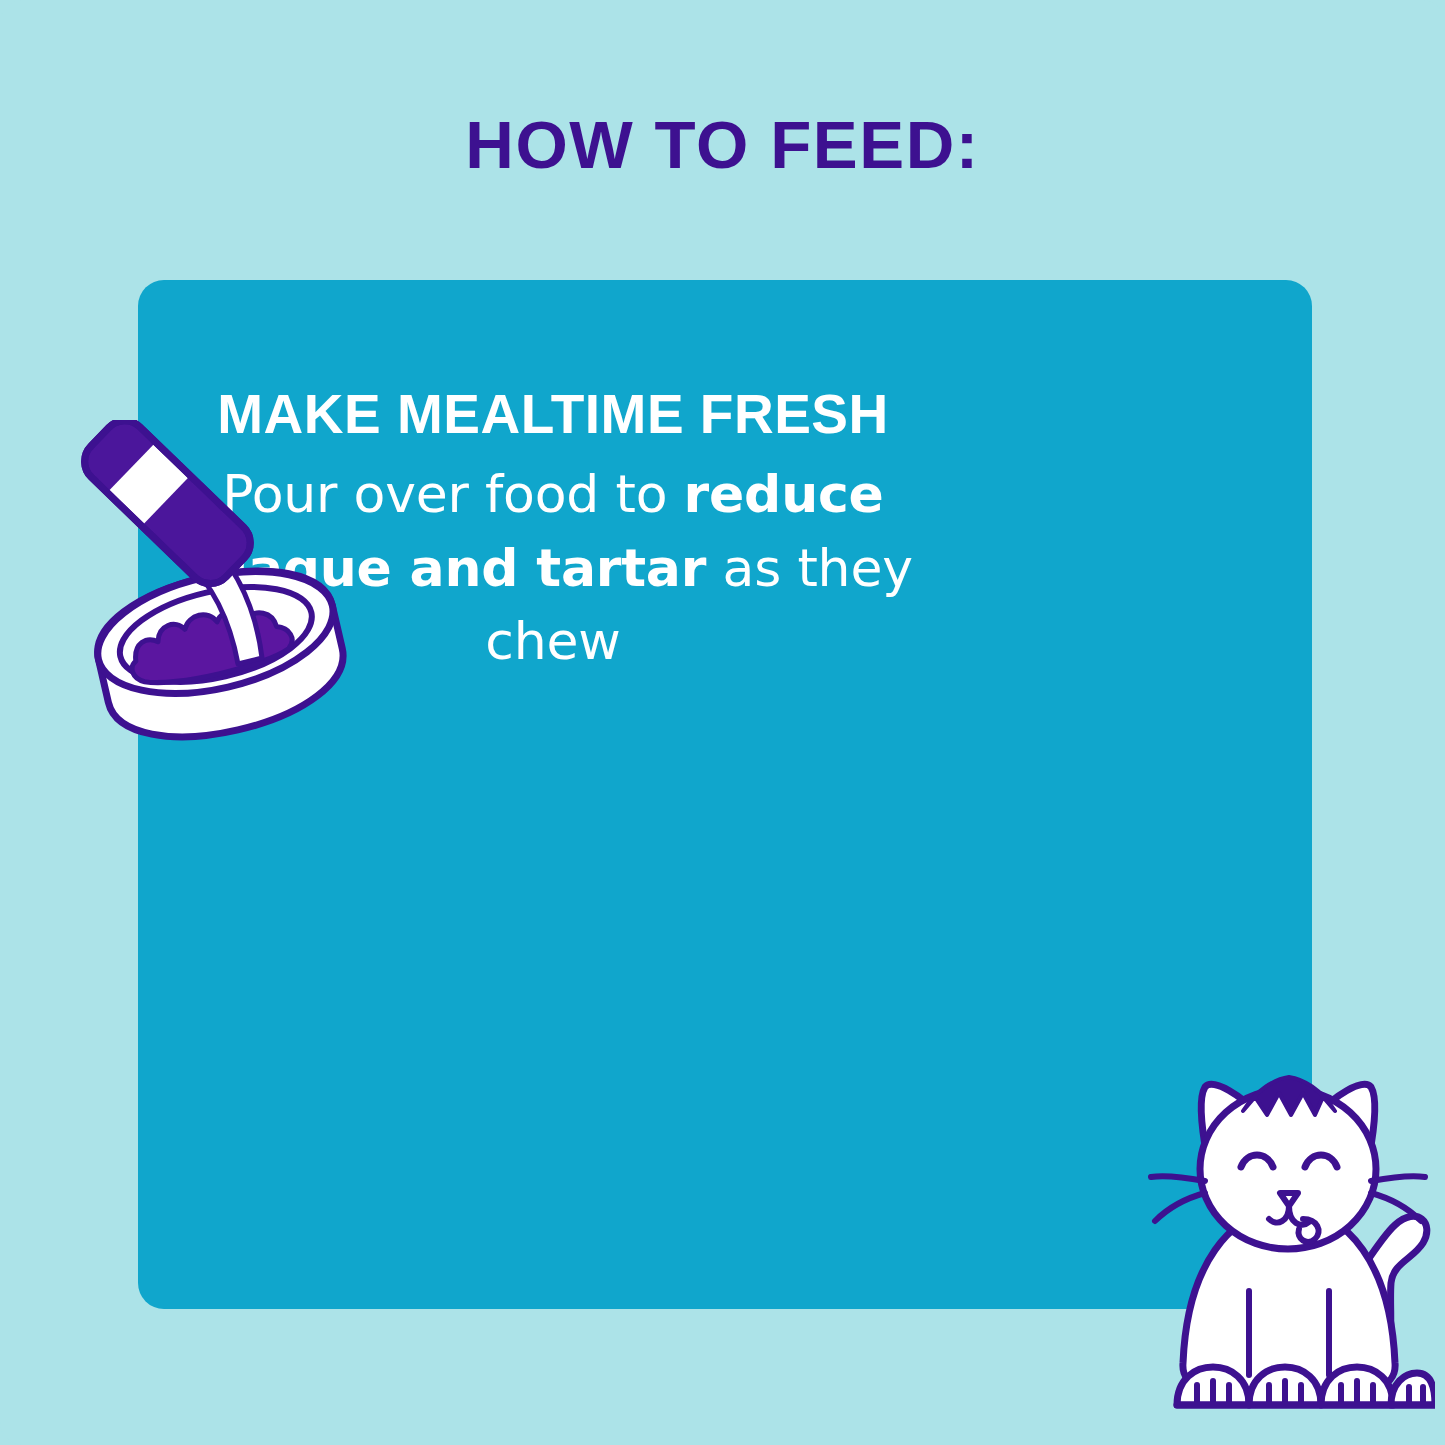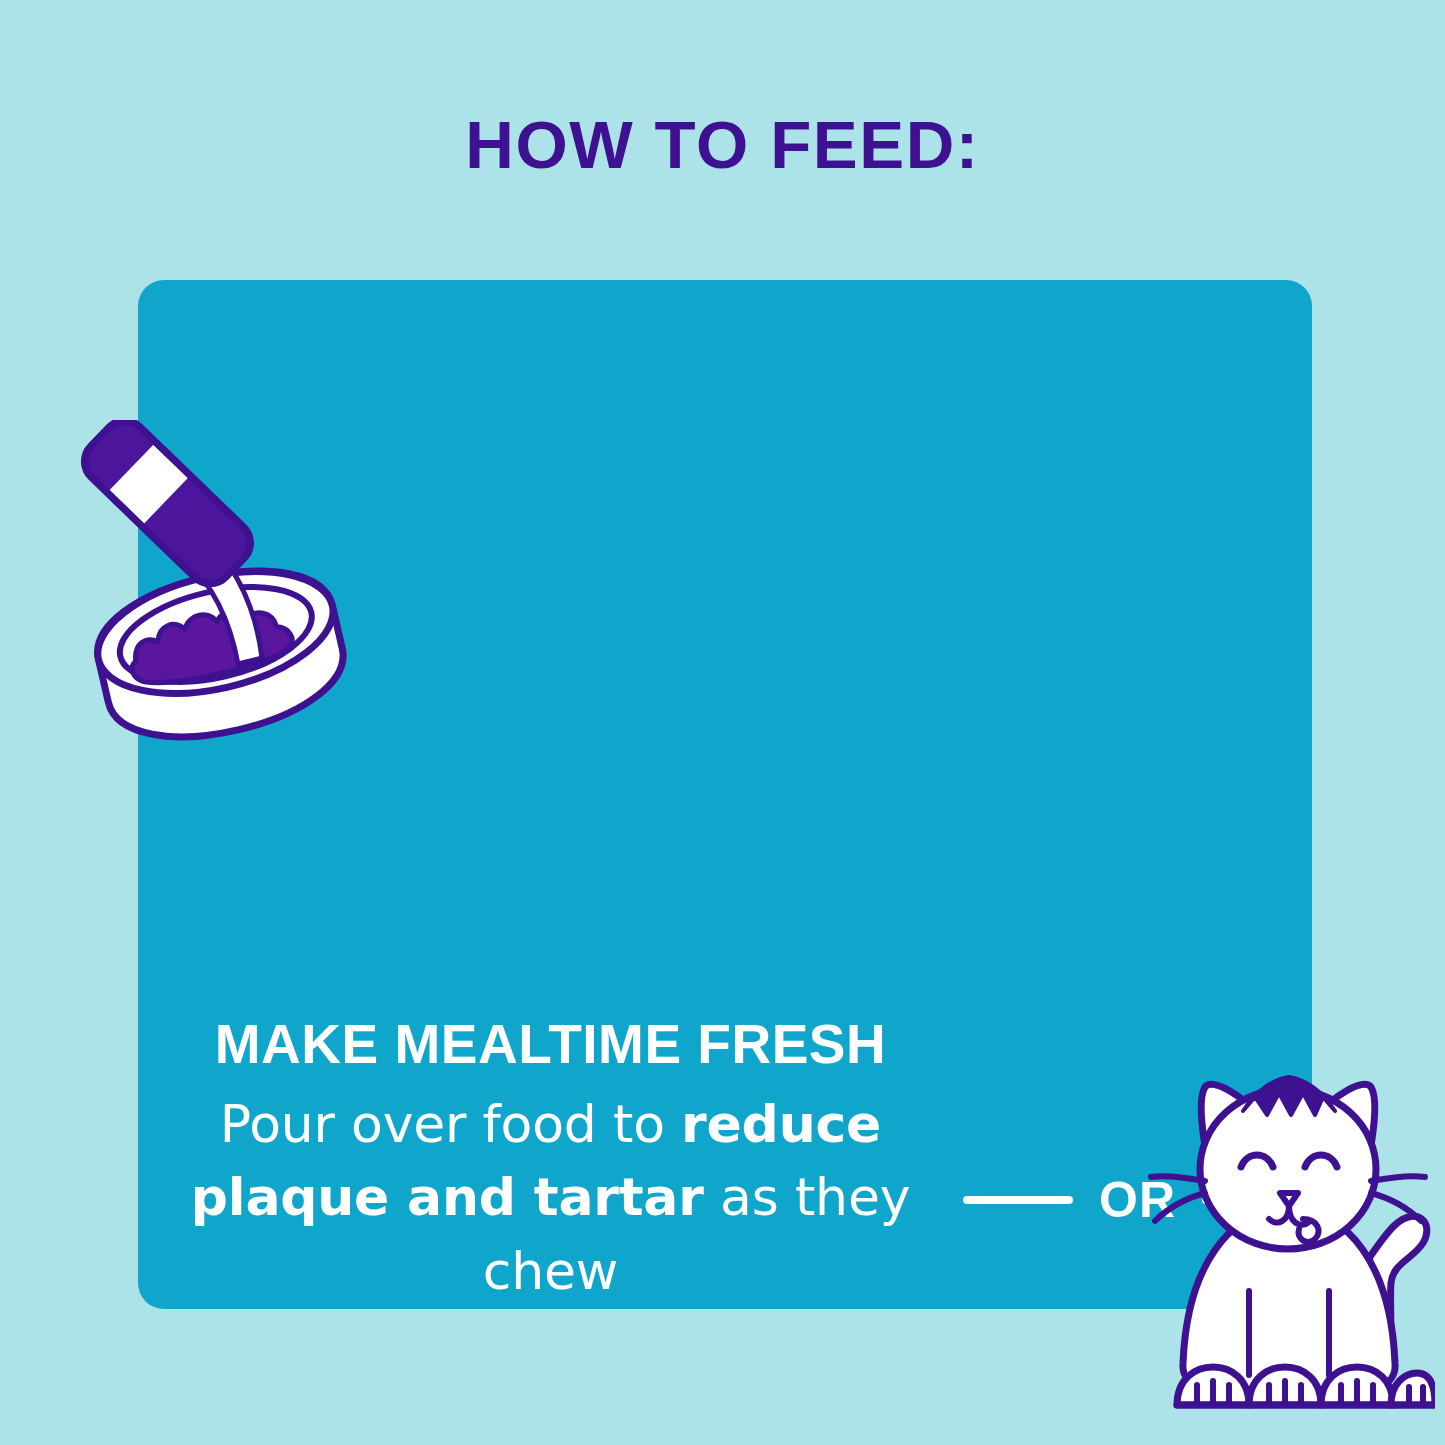--- a/index.html
+++ b/index.html
@@ -48,22 +48,22 @@
     border-radius: 26px;
   }
 
   .card-inner {
     position: absolute;
     left: 0;
     top: 0;
     width: 100%;
     height: 100%;
     display: flex;
-    flex-direction: row;
-    align-items: flex-end;
+    flex-direction: column;
+    align-items: flex-start;
     justify-content: flex-start;
     padding-top: 106px;
     box-sizing: border-box;
   }
 
   .section {
     width: 830px;
     text-align: center;
     color: #ffffff;
   }
@@ -142,25 +142,20 @@
   <div class="card">
     <div class="card-inner">
 
       <div class="section">
         <div class="sec-heading">MAKE MEALTIME FRESH</div>
         <div class="sec-body">
           <span>Pour over food to </span><b>reduce plaque and tartar</b><span> as they chew</span>
         </div>
       </div>
 
-      <div class="or-divider">
-        <span class="or-rule"></span>
-        <span class="or-label">OR</span>
-        <span class="or-rule"></span>
-      </div>
 
 
     </div>
   </div>
 
   <svg class="tube-bowl" viewBox="0 0 330 360">
     <g>
 
       <path d="M152 118 C 186 150, 206 188, 212 236 L 182 244 C 174 200, 158 166, 130 140 Z" fill="#ffffff" stroke="#3d1190" stroke-width="5" stroke-linejoin="round"></path>
 

